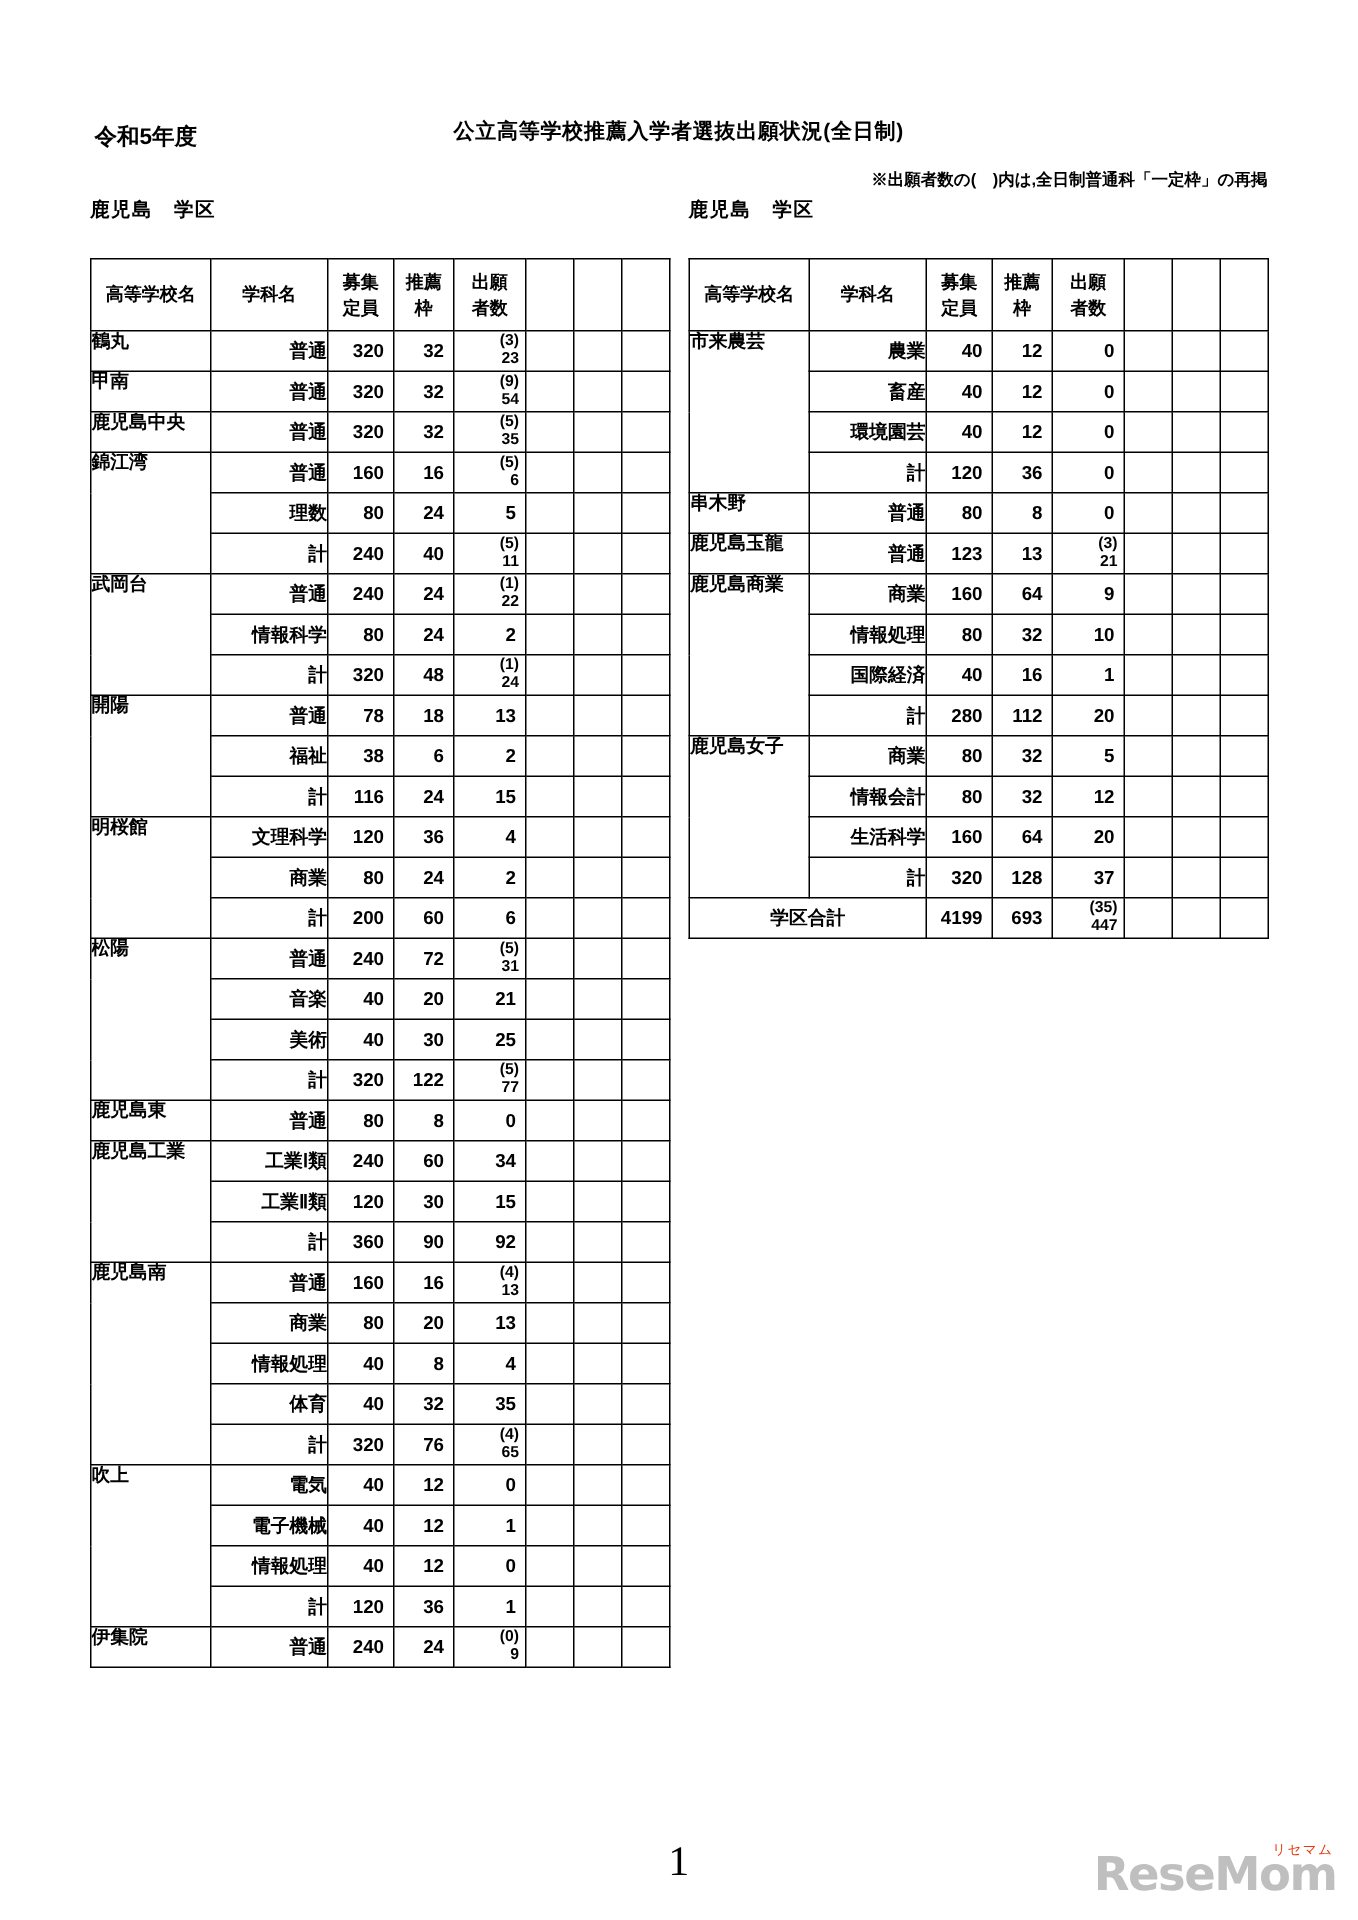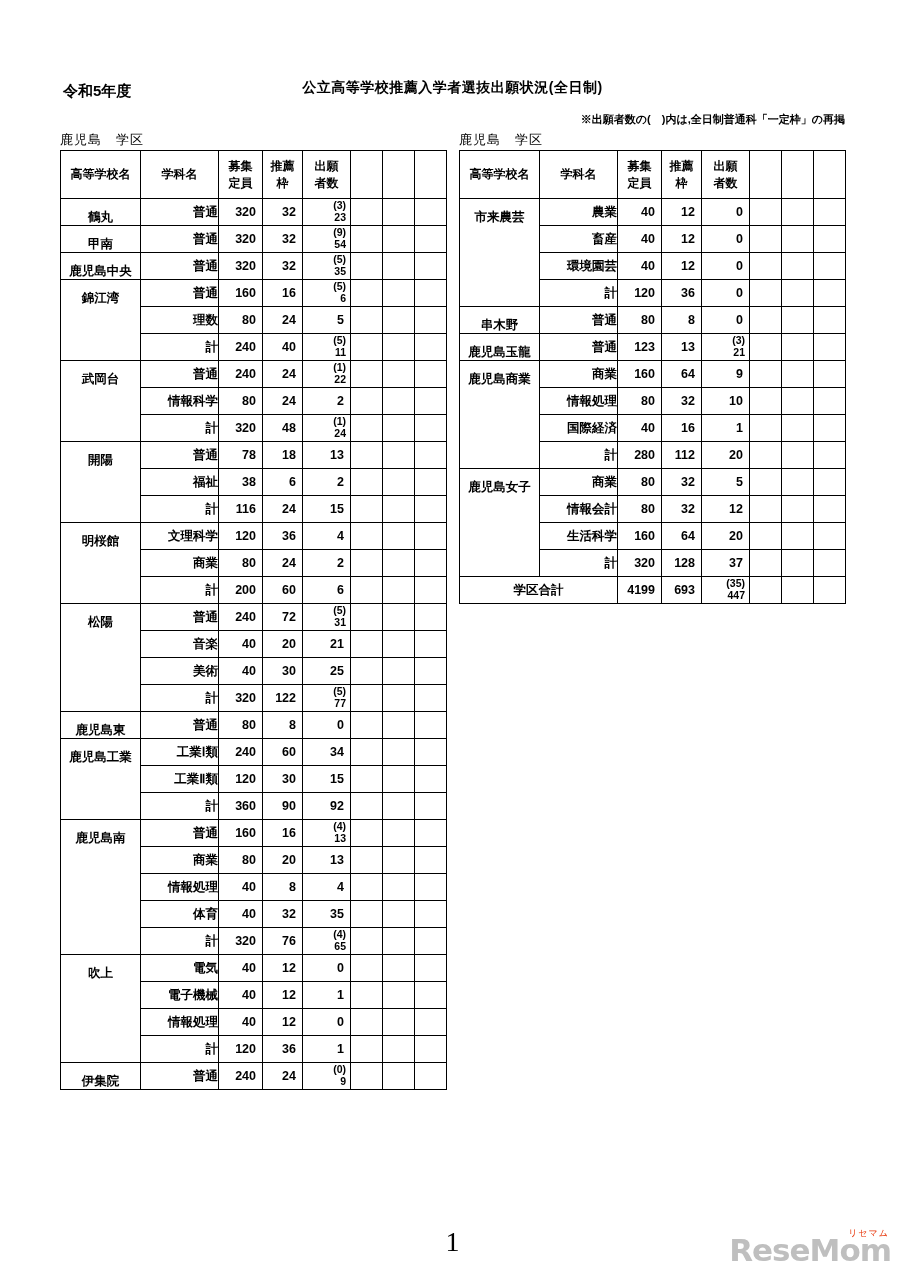--- a/index.html
+++ b/index.html
@@ -23,39 +23,39 @@
   .note {
     position: absolute; right: 60px; top: 112px;
     font-size: 11px; font-weight: bold;
   }
   .tables {
     position: absolute; left: 60px; top: 131px;
     display: flex; gap: 13px; align-items: flex-start;
   }
   .table-block { width: 386px; }
   .region {
-    font-size: 13px; font-weight: normal;
-    margin-bottom: 1px; letter-spacing: 1px;
+    font-size: 13px; font-weight: bold;
+    margin-bottom: 23px; letter-spacing: 1px;
   }
   table { border-collapse: collapse; width: 100%; table-layout: fixed; }
   th, td {
     border: 1px solid #000;
     font-weight: bold;
     padding: 0;
     overflow: hidden;
   }
   thead th {
     height: 48px; font-size: 12px;
     text-align: center; vertical-align: middle;
     white-space: pre-line; line-height: 1.4;
   }
   td { height: 27px; font-size: 12.5px; vertical-align: middle; }
   td.school {
-    text-align: center; vertical-align: top;
-    padding-top: 12px; line-height: 1.1;
+    vertical-align: top;
+    padding-top: 0; line-height: 1.1;
   }
   td.dept { text-align: right; }
   td.num { text-align: right; padding-right: 6px; }
   td.appl.two-line {
     font-size: 10.5px; line-height: 1.1;
     padding-right: 4px; vertical-align: middle;
   }
   td.appl.two-line .paren, td.appl.two-line .val { text-align: right; }
   td.total-label { text-align: center; }
   td.blank { background: #fff; }

